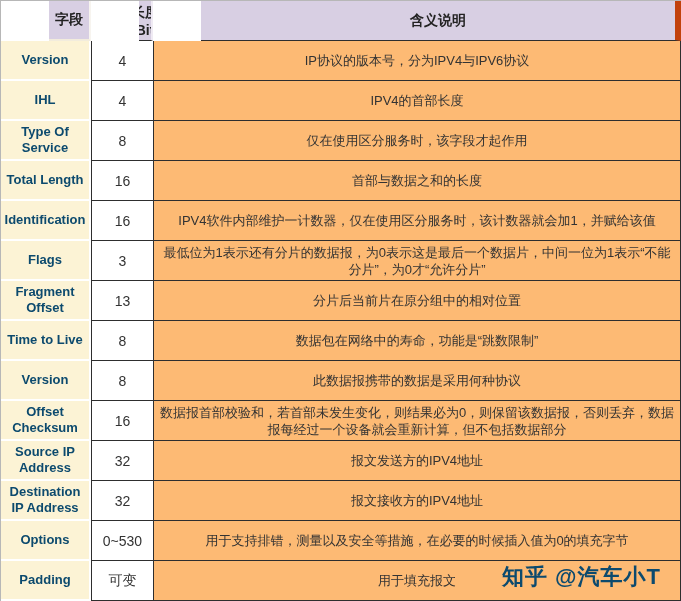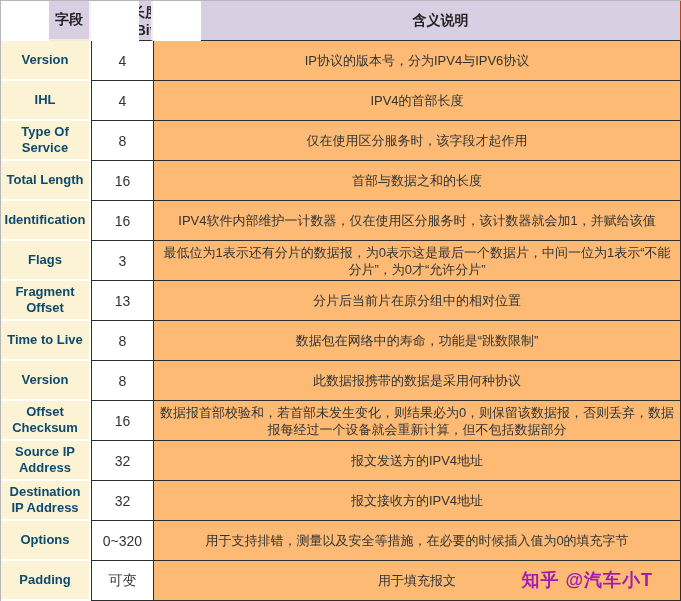--- a/index.html
+++ b/index.html
@@ -29,21 +29,21 @@
   
   .hcell {
     background: #d8cfe3;
     font-weight: bold;
     font-size: 14px;
     color: #222222;
     margin-left: 48px;
   }
   .hcell.c1 { border-right: 2px solid #f7f4ef; border-bottom: 2px solid #f2ecdd; }
   .hcell.c2 { border-right: 2px solid #efeaf3; border-bottom: 1px solid #2e2e2e; }
-  .hcell.c3 { border-bottom: 1px solid #2e2e2e; border-right: 1px solid #c2410c; }
+  .hcell.c3 { border-bottom: 1px solid #2e2e2e; border-right: 6px solid #c2410c; }
   
   .cell.f {
     background: #fcf3d5;
     font-weight: bold;
     font-size: 13px;
     line-height: 16px;
     padding: 2px 3px;
     border-right: 2px solid #ffffff;
     border-bottom: 2px solid #ffffff;
     color: #0c4a6e;
@@ -62,26 +62,26 @@
     font-size: 13px;
     line-height: 17px;
     padding: 2px 5px;
     border-left: 1px solid #2e2e2e;
     border-bottom: 1px solid #2e2e2e;
     border-right: 1px solid #2e2e2e;
     color: #333333;
   }
   .watermark {
     position: absolute;
-    right: 28px;
+    right: 20px;
     bottom: 9px;
-    font-size: 18px;
+    font-size: 22px;
     font-weight: bold;
     letter-spacing: 1px;
-    color: #a21caf;
+    color: #0c4a6e;
     pointer-events: none;
   }
 </style>
 </head>
 <body>
 
 <div class="page">
   <div class="table">
 
     <div class="row">
@@ -157,21 +157,21 @@
     </div>
 
     <div class="row">
       <div class="cell f">Destination IP Address</div>
       <div class="cell l">32</div>
       <div class="cell d">报文接收方的IPV4地址</div>
     </div>
 
     <div class="row">
       <div class="cell f">Options</div>
-      <div class="cell l">0~320</div>
+      <div class="cell l">0~530</div>
       <div class="cell d">用于支持排错，测量以及安全等措施，在必要的时候插入值为0的填充字节</div>
     </div>
 
     <div class="row">
       <div class="cell f">Padding</div>
       <div class="cell l">可变</div>
       <div class="cell d">用于填充报文</div>
     </div>
 
   </div>

